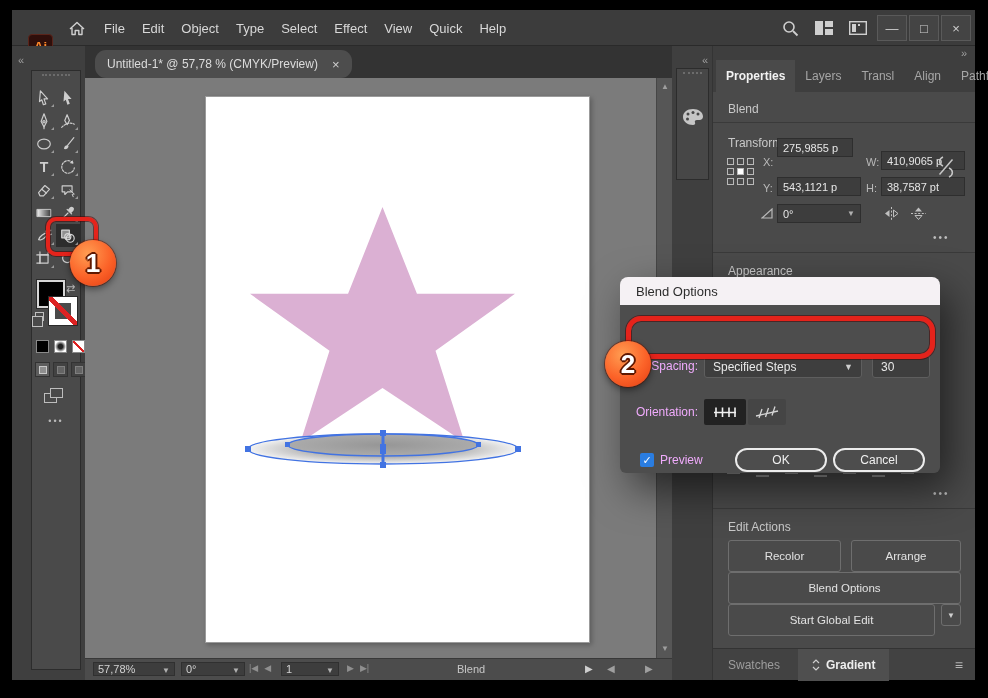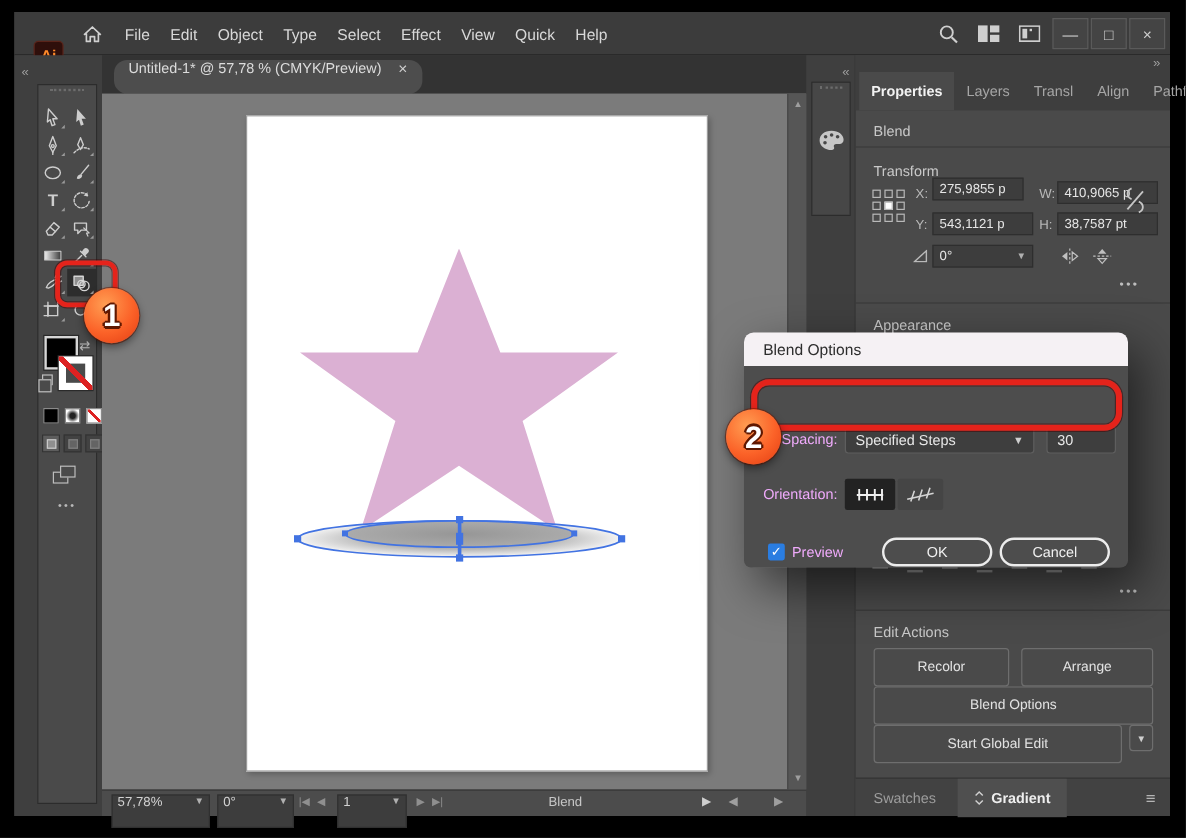--- a/index.html
+++ b/index.html
@@ -56,35 +56,35 @@
   .draw-mode.dim i{opacity:.45;}
   .screen-mode{position:absolute;left:12px;top:108px;width:20px;height:16px;}
   .screen-mode i{position:absolute;border:1px solid #bdbdbd;background:#4a4a4a;width:13px;height:10px;display:block;}
   .screen-mode i:first-child{left:0;top:5px;}
   .screen-mode i:last-child{left:6px;top:0;}
   .toolbar-dots{position:absolute;left:0;right:0;top:136px;text-align:center;color:#b8b8b8;font-size:9px;letter-spacing:2px;}
 
   
   .center-col{position:absolute;left:73px;top:36px;width:587px;bottom:0;}
   .tabbar{position:absolute;left:0;top:0;right:0;height:32px;background:#333333;}
-  .doc-tab{position:absolute;left:10px;top:4px;height:28px;background:#4d4d4d;display:flex;padding:0 12px;gap:14px;font-size:12px;color:#dcdcdc;border-radius:11px;}
+  .doc-tab{position:absolute;left:10px;top:4px;height:28px;background:#4d4d4d;display:flex;align-items:center;padding:0 12px;gap:14px;font-size:12px;color:#dcdcdc;border-radius:11px;}
   .tab-close{color:#cfcfcf;font-size:13px;cursor:pointer;}
   .canvas{position:absolute;left:0;top:32px;right:0;bottom:22px;background:#7b7b7b;overflow:hidden;}
   .artboard{position:absolute;left:120px;top:18px;width:385px;height:547px;background:#fff;border:1px solid #9b9b9b;box-shadow:2px 2px 5px rgba(0,0,0,.25);}
   .star{position:absolute;left:165px;top:129px;width:265px;height:248px;background:var(--star-pink);
     clip-path:polygon(50% 0%,63% 35%,100% 35%,70% 58%,81% 95%,50% 73%,19% 95%,30% 58%,0% 35%,37% 35%);}
   .blend-svg{position:absolute;left:150px;top:340px;}
   .v-scrollbar{position:absolute;right:0;top:0;width:16px;bottom:0;background:#565656;border-left:1px solid #464646;}
   .v-scrollbar .arr{position:absolute;left:0;width:16px;height:14px;color:#9e9e9e;font-size:8px;text-align:center;line-height:14px;}
   .v-scrollbar .arr.up{top:2px;} .v-scrollbar .arr.down{bottom:2px;}
   .v-scrollbar .thumb{position:absolute;left:3px;top:200px;width:10px;height:180px;background:#6f6f6f;border-radius:5px;}
 
   
   .statusbar{position:absolute;left:0;right:0;bottom:0;height:22px;background:#4c4c4c;border-top:1px solid #383838;font-size:11px;color:#d2d2d2;}
-  .sb-box{position:absolute;top:3px;height:28px;background:#3d3d3d;border:1px solid #303030;display:flex;align-items:flex-start;padding:0 4px;gap:6px;}
+  .sb-box{position:absolute;top:3px;height:14px;background:#3d3d3d;border:1px solid #303030;display:flex;align-items:flex-end;padding:0 4px;gap:6px;}
   .sb-chev{color:#b0b0b0;font-size:8px;}
   .sb-zoom{left:8px;width:82px;justify-content:space-between;}
   .sb-rot{left:96px;width:64px;justify-content:space-between;}
   .sb-ab{left:196px;width:58px;justify-content:space-between;}
   .sb-nav{position:absolute;top:4px;color:#8f8f8f;font-size:9px;display:flex;gap:6px;align-items:center;}
   .sb-nav.first{left:164px;} .sb-nav.last{left:262px;}
   .sb-tool{position:absolute;left:372px;top:4px;color:#c7c7c7;}
   .sb-play{position:absolute;left:500px;top:4px;color:#cfcfcf;font-size:10px;}
   .sb-hl{position:absolute;top:4px;color:#9f9f9f;font-size:10px;}
   .sb-hl.l{left:522px;} .sb-hl.r{left:560px;}
@@ -444,21 +444,21 @@
             <i></i>
             <i></i>
             <i></i>
             <i class="center"></i>
             <i></i>
             <i></i>
             <i></i>
             <i></i>
       </div>
       <span class="fld-label" style="left:50px;top:64px">X:</span>
-      <div class="fld" style="left:64px;top:56px;width:76px">
+      <div class="fld" style="left:64px;top:46px;width:76px">
             <span>275,9855 p</span>
           </div>
       <span class="fld-label" style="left:153px;top:64px">W:</span>
       <div class="fld" style="left:168px;top:59px;width:84px">
             <span>410,9065 p</span>
           </div>
       <span class="fld-label" style="left:50px;top:90px">Y:</span>
       <div class="fld" style="left:64px;top:85px;width:84px">
             <span>543,1121 p</span>
           </div>

